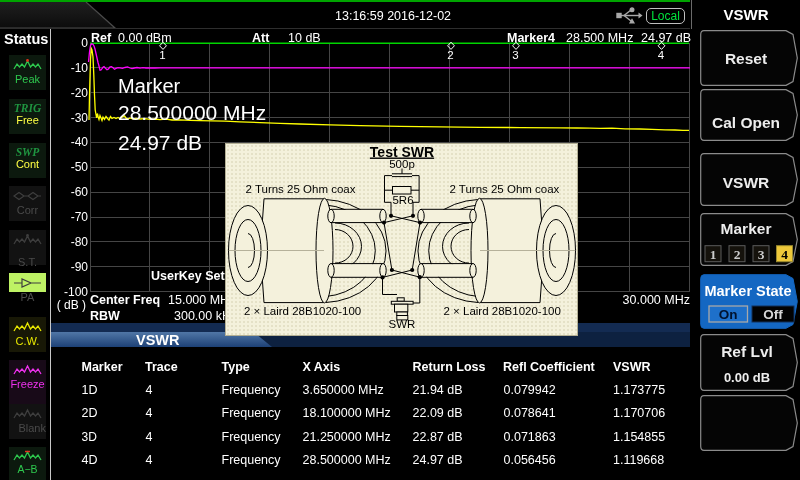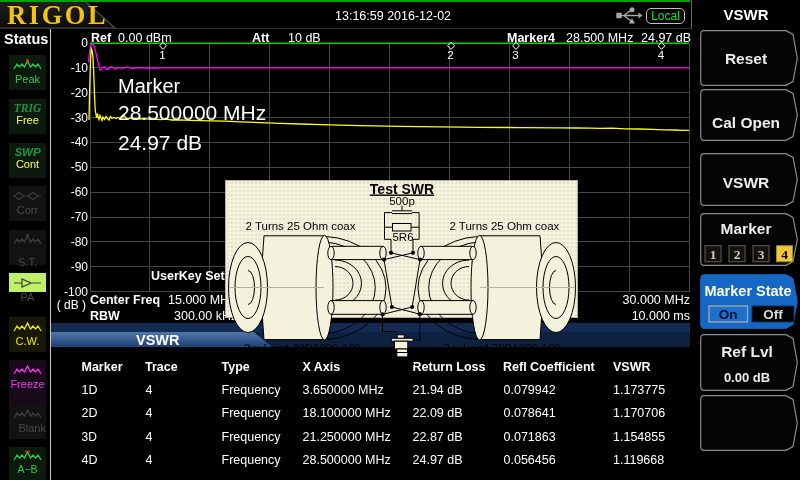--- a/index.html
+++ b/index.html
@@ -90,21 +90,20 @@
 <div class="ab w" style="left:0;top:298px;width:86px;text-align:right;font-size:12px">( dB )</div>
 <div class="ab w" style="left:118px;top:74.5px;font-size:20px">Marker</div>
 <div class="ab w" style="left:118px;top:100.5px;font-size:21px">28.500000 MHz</div>
 <div class="ab w" style="left:118px;top:131px;font-size:21px">24.97 dB</div>
 <div class="ab w b" style="left:151px;top:269px;font-size:12.5px">UserKey Set:</div>
 <div class="ab w b" style="left:90px;top:293px;font-size:12.5px">Center Freq</div>
 <div class="ab w" style="left:168px;top:293px;font-size:12.5px">15.000 MHz</div>
 <div class="ab w" style="left:540px;top:293px;width:150px;text-align:right;font-size:12.5px">30.000 MHz</div>
 <div class="ab w b" style="left:90px;top:308.8px;font-size:12.5px">RBW</div>
 <div class="ab w" style="left:174px;top:308.8px;font-size:12.5px">300.00 kHz</div>
-<div class="ab w" style="left:540px;top:308.8px;width:150px;text-align:right;font-size:12.5px">10.000 ms</div>
 
 <div class="ab" style="left:51px;top:322.5px;width:639px;height:9px;background:#132b52"></div>
 <div class="ab" style="left:51px;top:331.5px;width:639px;height:15.5px;background:#0d2140"></div>
 <div class="ab" style="left:51px;top:331.5px;width:221px;height:15.5px;background:linear-gradient(#5076a6,#1d4176);clip-path:polygon(0 0,202px 0,221px 100%,0 100%)"></div>
 <div class="ab w b" style="left:136px;top:332px;font-size:14.5px">VSWR</div>
 
 <div class="ab w b" style="left:81.5px;top:359.5px;font-size:12.5px">Marker</div>
 <div class="ab w b" style="left:145px;top:359.5px;font-size:12.5px">Trace</div>
 <div class="ab w b" style="left:221.5px;top:359.5px;font-size:12.5px">Type</div>
 <div class="ab w b" style="left:302.5px;top:359.5px;font-size:12.5px">X Axis</div>
@@ -133,22 +132,22 @@
 <div class="ab w" style="left:503.5px;top:429.8px;font-size:12.5px">0.071863</div>
 <div class="ab w" style="left:613px;top:429.8px;font-size:12.5px">1.154855</div>
 <div class="ab w" style="left:81.5px;top:453.2px;font-size:12.5px">4D</div>
 <div class="ab w" style="left:145.5px;top:453.2px;font-size:12.5px">4</div>
 <div class="ab w" style="left:221.5px;top:453.2px;font-size:12.5px">Frequency</div>
 <div class="ab w" style="left:302.5px;top:453.2px;font-size:12.5px">28.500000 MHz</div>
 <div class="ab w" style="left:412.5px;top:453.2px;font-size:12.5px">24.97 dB</div>
 <div class="ab w" style="left:503.5px;top:453.2px;font-size:12.5px">0.056456</div>
 <div class="ab w" style="left:613px;top:453.2px;font-size:12.5px">1.119668</div>
 
-<div class="ab" style="left:225.5px;top:144px;width:351px;height:136px;background:#f4f1dc;outline:1px solid #b3af94;
- background-image:radial-gradient(#e4e0c6 0.7px, transparent 0.9px);background-size:4px 4px;margin-top:37px;">
+<div class="ab" style="left:225.5px;top:144px;width:351px;height:191px;background:#f4f1dc;outline:1px solid #b3af94;
+ background-image:radial-gradient(#e4e0c6 0.7px, transparent 0.9px);background-size:4px 4px;">
 <svg width="351" height="191" viewBox="0 0 351 191" style="position:absolute;left:0;top:0">
  <g fill="none" stroke="#000" stroke-width="1">
 
   <path d="M100,55.5 A64 51.6 0 0 1 100,158.5"></path>
   <path d="M100,61 A55 46 0 0 1 100,152.5"></path>
   <path d="M109,79 A26.5 23.4 0 0 1 109,125.8"></path>
   <path d="M109,85.5 A18 16.8 0 0 1 109,119.1"></path>
   <path d="M252,55.5 A64 51.6 0 0 0 252,158.5"></path>
   <path d="M252,61 A55 46 0 0 0 252,152.5"></path>
   <path d="M243,79 A26.5 23.4 0 0 0 243,125.8"></path>
@@ -237,21 +236,20 @@
 </div>
 
 <div class="ab" style="left:0;top:0;width:690px;height:29px;background:#000"></div>
 <div class="ab" style="left:0;top:0;width:690px;height:2px;background:#00a400"></div>
 <div class="ab" style="left:0;top:2px;width:115px;height:26px;background:linear-gradient(#1f1f1f,#0c0c0c);clip-path:polygon(0 0,86px 0,115px 100%,0 100%)"></div>
 <div class="ab" style="left:0;top:2px;width:116px;height:27px">
  <svg width="116" height="27">
         <path d="M86,0 L115,26 L0,26" fill="none" stroke="#4a4a4a" stroke-width="1.2"></path>
       </svg>
 </div>
-<div class="ab" style="left:7px;top:0px;font-family:'Liberation Serif',serif;font-weight:bold;font-size:26.5px;color:#f2c313;letter-spacing:2.6px">RIGOL</div>
 <div class="ab" style="left:0;top:28px;width:690px;height:1px;background:#2e2e2e"></div>
 <div class="ab w" style="left:335px;top:9px;font-size:12.5px">13:16:59 2016-12-02</div>
 <svg class="ab" style="left:616px;top:7px" width="27" height="17" viewBox="0 0 27 17">
  <g stroke="#a8a8a8" stroke-width="1.4" fill="#a8a8a8">
   <line x1="3.5" y1="8.5" x2="23" y2="8.5"></line>
   <line x1="8" y1="8.5" x2="15" y2="3"></line>
         <line x1="8" y1="8.5" x2="15" y2="14"></line>
   <rect x="1" y="6.5" width="4" height="4"></rect>
   <circle cx="16" cy="2.8" r="1.8"></circle>
   <path d="M14.2,15.7 L17.8,15.7 L16,12.6 Z"></path>
@@ -270,21 +268,21 @@
   <polyline points="2,11 5,6 7.5,9 10,6 12.5,9 15.5,3 18.5,9 21,6 23.5,9 26,6 29,11" fill="none" stroke="#2ec84e" stroke-width="1.3"></polyline>
   <circle cx="15.5" cy="2.5" r="1.4" fill="#e03020"></circle>
  </svg>
  <div style="color:#2ec84e;font-size:11px;margin-top:1px">Peak</div>
 </div>
 <div class="ab" style="left:9px;top:99px;width:37px;height:35px;background:#0c190e;text-align:center">
  <div style="color:#1f9440;font-size:11.5px;font-weight:bold;font-style:italic;font-family:'Liberation Serif',serif;margin-top:3px">TRIG</div>
  <div style="color:#ffff44;font-size:11px;margin-top:0px">Free</div>
 </div>
 <div class="ab" style="left:9px;top:142.5px;width:37px;height:35px;background:#0c190e;text-align:center">
- <div style="color:#1f9440;font-size:11.5px;font-weight:bold;font-style:italic;font-family:Liberation Sans, sans-serif;margin-top:3px">SWP</div>
+ <div style="color:#1f9440;font-size:11.5px;font-weight:bold;font-style:italic;font-family:Liberation Serif, serif;margin-top:3px">SWP</div>
  <div style="color:#ffff44;font-size:11px;margin-top:0px">Cont</div>
 </div>
 <div class="ab" style="left:9px;top:186px;width:37px;height:35px;background:#121212;text-align:center">
  <svg width="31" height="14" viewBox="0 0 31 14" style="margin:3px auto 0">
   <path d="M2,7 L7,3.5 L12,7 L7,10.5 Z M16,7 L21,3.5 L26,7 L21,10.5 Z M12,7 L16,7 M26,7 L29,7" fill="none" stroke="#3e3e3e" stroke-width="1.2"></path>
  </svg>
  <div style="color:#4a4a4a;font-size:11px;margin-top:1px">Corr</div>
 </div>
 <div class="ab" style="left:9px;top:229.5px;width:37px;height:35px;background:#121212;text-align:center">
  <svg width="31" height="14" viewBox="0 0 31 14" style="margin:3px auto 0">

